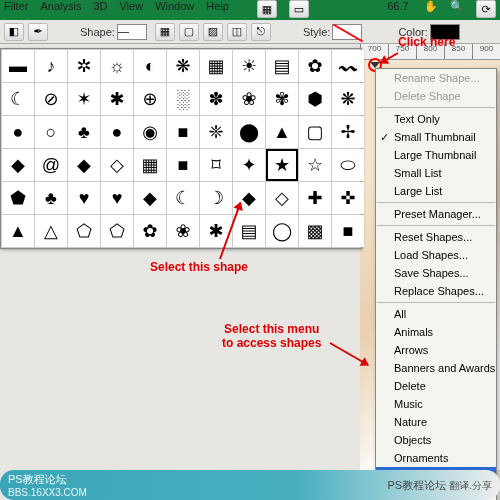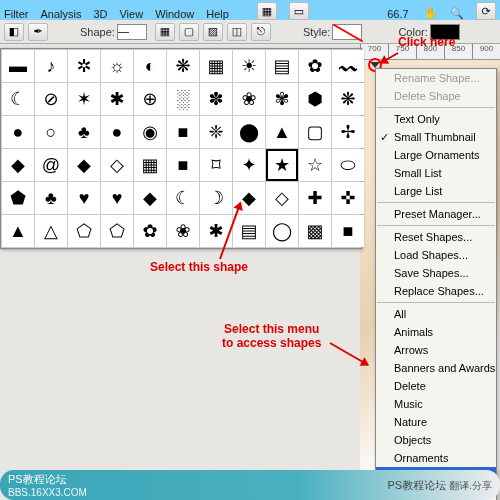--- a/index.html
+++ b/index.html
@@ -1,17 +1,17 @@
 <!DOCTYPE html>
 <html><head>
 <meta charset="utf-8">
 <style>
 * { margin: 0; padding: 0; box-sizing: border-box; font-family: Tahoma, sans-serif; }
 body { width: 500px; height: 500px; background: #e8e6e3; overflow: hidden; position: relative; font-size: 11px; }
-.menubar { height: 20px; background: #7dd3fc; display: flex; align-items: flex-end; padding: 0 4px; gap: 12px; }
+.menubar { height: 20px; background: #15803d; display: flex; align-items: flex-start; padding: 0 4px; gap: 12px; }
 .menubar span { color: #222; }
 .toolbar { height: 24px; background: #e8e6e3; display: flex; align-items: center; padding: 2px 4px; gap: 4px; border-bottom: 1px solid #aaa; }
 .tool-group { display: flex; align-items: center; gap: 2px; padding: 0 4px; }
 .tool-btn { width: 20px; height: 18px; border: 1px solid #bbb; background: linear-gradient(#fafafa,#ddd); border-radius: 2px; display: flex; align-items: center; justify-content: center; }
 .label { color: #333; font-size: 11px; margin-left: 24px; }
 .swatch { width: 30px; height: 16px; border: 1px solid #888; background: #fff; }
 .swatch.red { position: relative; }
 .swatch.red::after { content:''; position:absolute; width:34px; height:2px; background:red; top:7px; left:-2px; transform:rotate(30deg);}
 .swatch.black { background: #000; }
 .swatch.white { background: #fff; }
@@ -169,21 +169,21 @@
 </div>
 
 <div class="arrow-menu"></div>
 
 <div class="menu" id="ctx-menu">
     <div class="menu-item disabled">Rename Shape...</div>
     <div class="menu-item disabled">Delete Shape</div>
     <div class="menu-sep"></div>
     <div class="menu-item">Text Only</div>
     <div class="menu-item checked">Small Thumbnail</div>
-    <div class="menu-item">Large Ornaments</div>
+    <div class="menu-item">Large Thumbnail</div>
     <div class="menu-item">Small List</div>
     <div class="menu-item">Large List</div>
     <div class="menu-sep"></div>
     <div class="menu-item">Preset Manager...</div>
     <div class="menu-sep"></div>
     <div class="menu-item">Reset Shapes...</div>
     <div class="menu-item">Load Shapes...</div>
     <div class="menu-item">Save Shapes...</div>
     <div class="menu-item">Replace Shapes...</div>
     <div class="menu-sep"></div>

